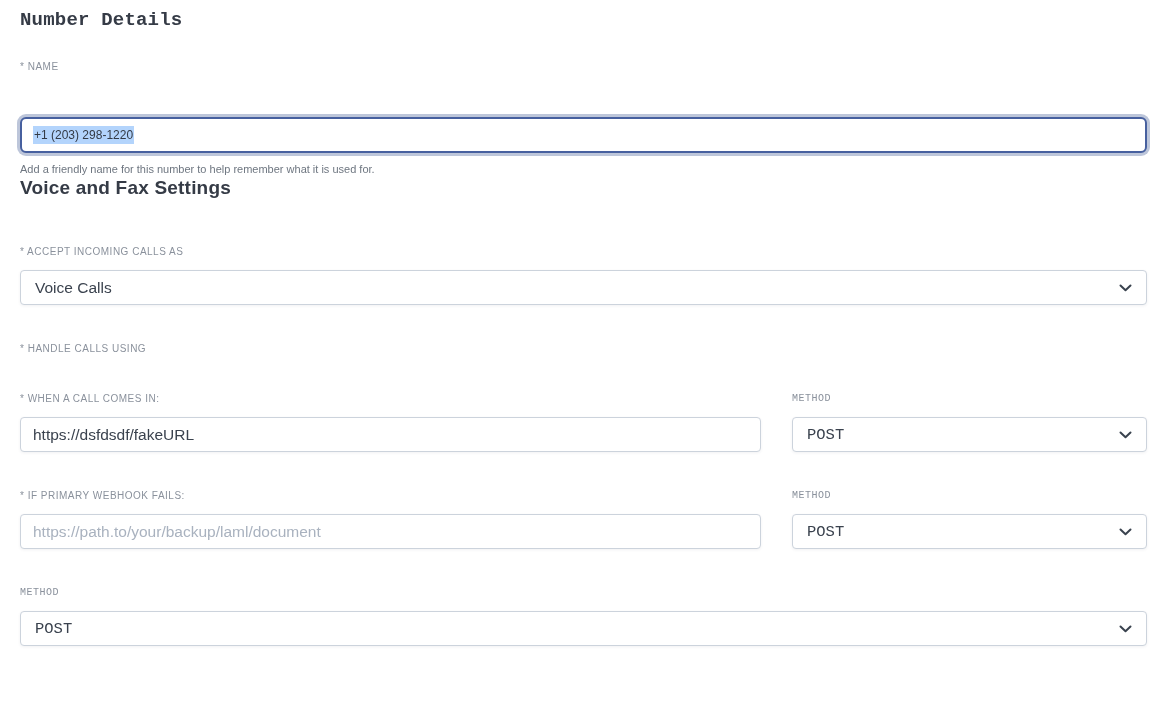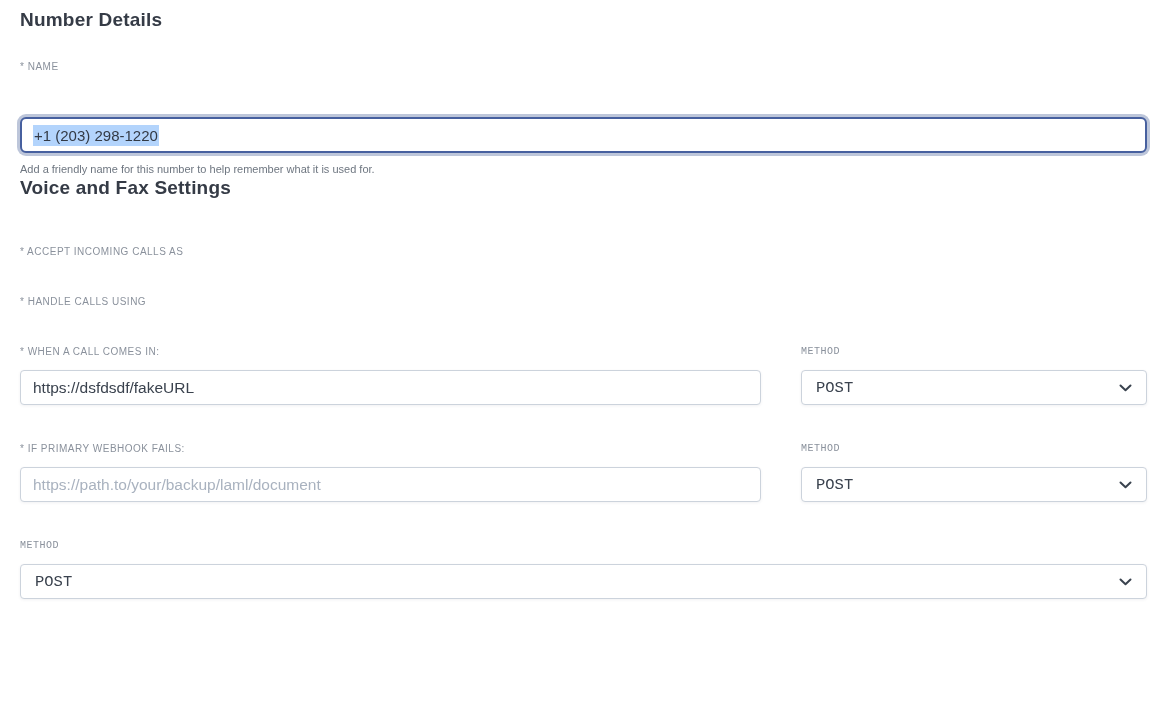--- a/index.html
+++ b/index.html
@@ -8,39 +8,39 @@
     width: 1169px; height: 722px;
     padding: 9px 22px 0 20px;
     overflow: hidden;
     font-family: "Liberation Sans", "DejaVu Sans", sans-serif;
     -webkit-font-smoothing: antialiased;
   }
   .section-title {
     font-size: 19px; line-height: 22px;
     font-weight: 700; color: #353b46; letter-spacing: .2px;
   }
-  #nd-title { margin-bottom: 29px; }
+  #nd-title { margin-bottom: 29px; font-family: Liberation Mono, monospace; }
   #vf-title { margin-bottom: 46px; }
   .label {
     font-size: 10px; line-height: 13px;
     color: #8a919c; letter-spacing: .5px;
     margin-bottom: 12px; font-weight: 400;
   }
   .field { margin-bottom: 37px; }
   .name-field { margin-bottom: 0; }
 
   
   .fake-input {
     width: 100%; height: 36px;
     border: 2px solid #47609f; border-radius: 6px;
     box-shadow: 0 0 0 3px #bdc6da;
     background: #fff;
     display: flex; align-items: center;
     padding: 0 11px;
-    font-size: 15px; color: #333a45; margin-top: 44px;
+    font-size: 12px; color: #333a45; margin-top: 44px;
   }
   .selection { background: #b3d4fc; padding: 2px 1px; }
 
   .help-text {
     margin-top: 9px;
     font-size: 11px; line-height: 15px; color: #6e7680;
   }
 
   .text-input, .select {
     width: 100%; height: 35px;
@@ -58,41 +58,51 @@
     appearance: none; -webkit-appearance: none; -moz-appearance: none;
     padding: 0 36px 0 14px;
   }
   .select-wrap { position: relative; }
   .chevron {
     position: absolute; right: 15px; top: 50%;
     transform: translateY(-50%);
     pointer-events: none; display: flex;
   }
 
-  .two-col { display: flex; gap: 40px; }
+  .two-col { display: flex; gap: 31px; }
   .col-main { width: 741px; flex: none; }
   .col-method { flex: 1; min-width: 0; font-family: Liberation Mono, monospace; }
 </style>
 </head>
 <body>
 
 <h1 class="section-title" id="nd-title">Number Details</h1>
 
 <div class="field name-field">
   <div class="label">* NAME</div>
   <div class="fake-input">
     <span class="selection">+1 (203) 298-1220</span>
   </div>
   <div class="help-text">Add a friendly name for this number to help remember what it is used for.</div>
 </div>
 
 <h1 class="section-title" id="vf-title">Voice and Fax Settings</h1>
 
 <div class="field">
   <div class="label">* ACCEPT INCOMING CALLS AS</div>
+  <div class="select-wrap">
+    <select class="select">
+      <option>Voice Calls</option>
+    </select>
+    <span class="chevron">
+      <svg width="13" height="8" viewBox="0 0 13 8">
+          <path d="M1.5 1.5 L6.5 6.2 L11.5 1.5" stroke="#39424e" stroke-width="2" fill="none" stroke-linecap="round" stroke-linejoin="round"></path>
+        </svg>
+    </span>
+  </div>
 </div>
 
 <div class="field">
   <div class="label">* HANDLE CALLS USING</div>
 </div>
 
 <div class="two-col field">
   <div class="col-main">
     <div class="label">* WHEN A CALL COMES IN:</div>
     <input type="text" class="text-input" value="https://dsfdsdf/fakeURL" style="">

